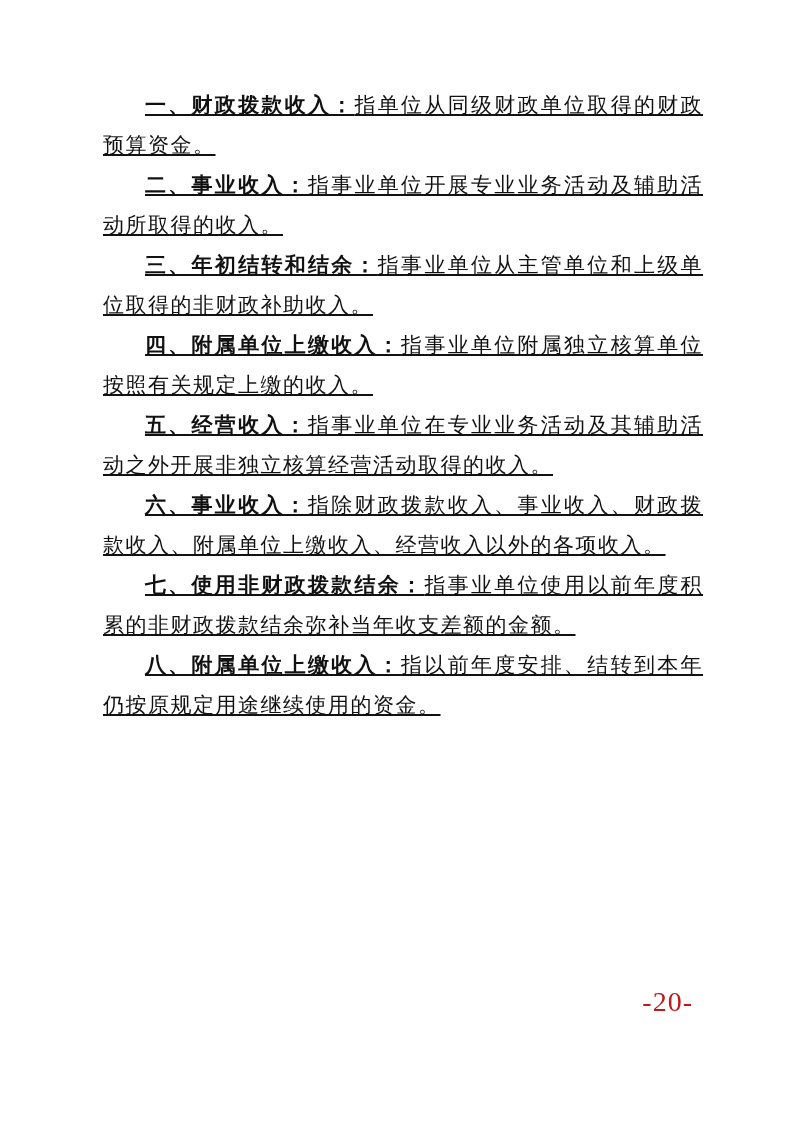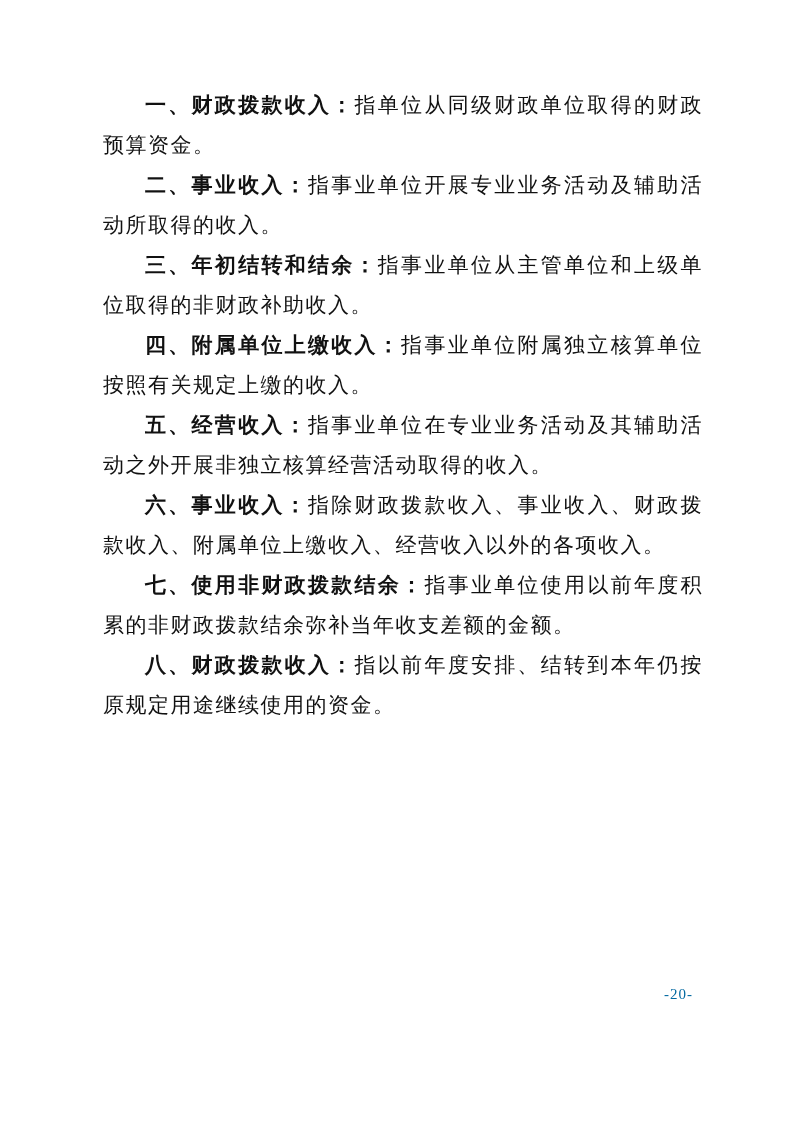--- a/index.html
+++ b/index.html
@@ -24,41 +24,42 @@
   }
   p.para {
     margin: 0;
     font-size: 21px;
     line-height: 40px;
     letter-spacing: 1.5px;
     text-align: justify;
     text-justify: inter-ideograph;
     text-indent: 2em;
     word-break: break-all;
+    text-decoration: underline;
   }
   p.para .term {
     font-weight: bold;
   }
   .page-number {
     position: absolute;
     top: 986px;
     right: 100px;
-    font-size: 15px;
+    font-size: 28px;
     letter-spacing: 1px;
-    color: #0369a1;
+    color: #b91c1c;
   }
 </style>
 </head>
 <body>
 
 <div class="page">
   <div class="text-block">
     <p class="para"><b class="term">一、财政拨款收入：</b><span>指单位从同级财政单位取得的财政预算资金。</span></p>
     <p class="para"><b class="term">二、事业收入：</b><span>指事业单位开展专业业务活动及辅助活动所取得的收入。</span></p>
     <p class="para"><b class="term">三、年初结转和结余：</b><span>指事业单位从主管单位和上级单位取得的非财政补助收入。</span></p>
     <p class="para"><b class="term">四、附属单位上缴收入：</b><span>指事业单位附属独立核算单位按照有关规定上缴的收入。</span></p>
     <p class="para"><b class="term">五、经营收入：</b><span>指事业单位在专业业务活动及其辅助活动之外开展非独立核算经营活动取得的收入。</span></p>
     <p class="para"><b class="term">六、事业收入：</b><span>指除财政拨款收入、事业收入、财政拨款收入、附属单位上缴收入、经营收入以外的各项收入。</span></p>
     <p class="para"><b class="term">七、使用非财政拨款结余：</b><span>指事业单位使用以前年度积累的非财政拨款结余弥补当年收支差额的金额。</span></p>
-    <p class="para"><b class="term">八、财政拨款收入：</b><span>指以前年度安排、结转到本年仍按原规定用途继续使用的资金。</span></p>
+    <p class="para"><b class="term">八、附属单位上缴收入：</b><span>指以前年度安排、结转到本年仍按原规定用途继续使用的资金。</span></p>
   </div>
   <div class="page-number">-20-</div>
 </div>
 
 </body></html>

